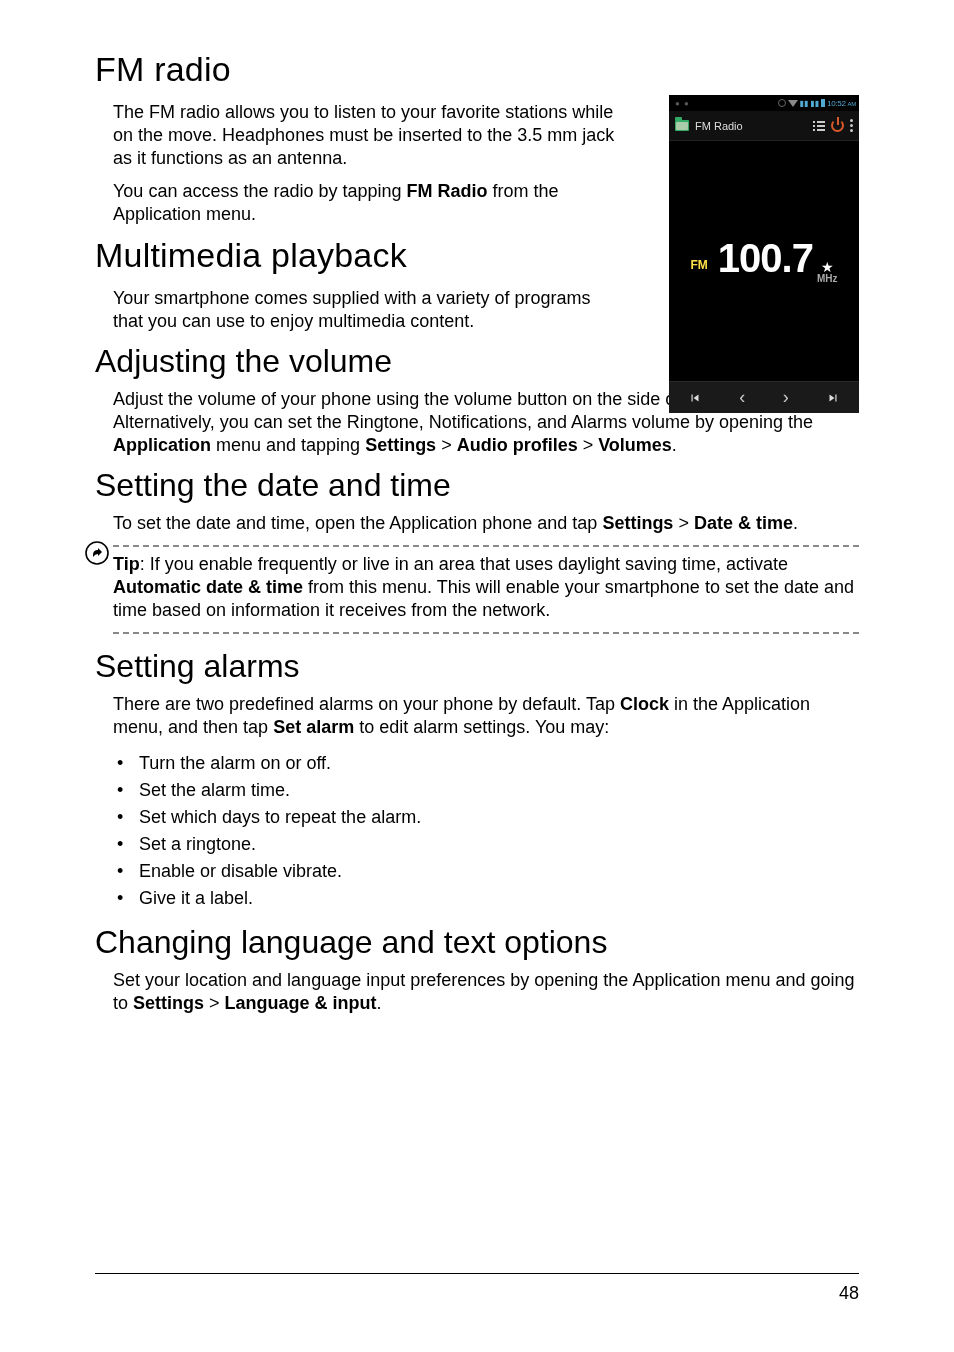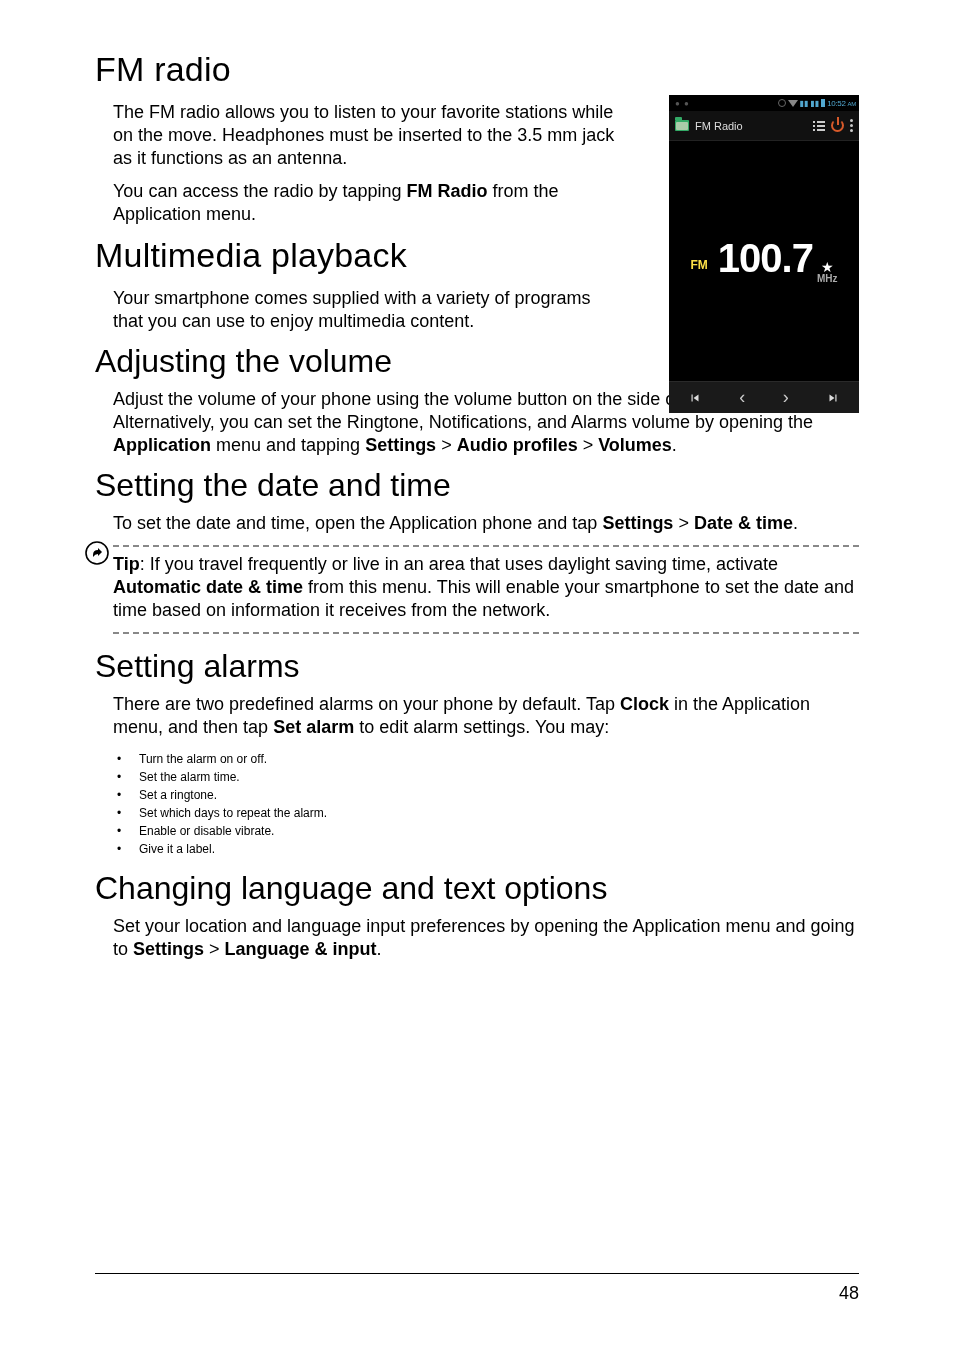--- a/index.html
+++ b/index.html
@@ -51,21 +51,21 @@
     border: none;
     border-top: 2px dashed #888;
     margin: 4px 0 6px 0;
   }
   ul.bullets {
     list-style: none;
     padding: 0 0 0 18px;
     margin: 4px 0 12px 0;
   }
   ul.bullets li {
-    font-size: 12px;
+    font-size: 18px;
     line-height: 1.5;
     padding-left: 26px;
     position: relative;
   }
   ul.bullets li::before {
     content: "•";
     position: absolute;
     left: 4px;
     top: 0;
   }
@@ -197,36 +197,36 @@
     <span>To set the date and time, open the Application phone and tap </span><span class="b">Settings</span><span> &gt; </span><span class="b">Date &amp; time</span><span>.</span>
   </p>
 
   <div class="tip-block">
     <svg class="tip-icon" viewBox="0 0 24 24">
       <circle cx="12" cy="12" r="11" fill="none" stroke="#000" stroke-width="1.6"></circle>
       <path d="M 8 14 Q 8 9 13 9 L 13 7 L 17 11 L 13 15 L 13 13 Q 10 13 8 16 Z" fill="#000"></path>
     </svg>
     <hr class="dashed">
     <p class="body-text" style="padding-left:0;">
-      <span class="b">Tip</span><span>: If you travel frequently or live in an area that uses daylight saving time, activate </span><span class="b">Automatic date &amp; time</span><span> from this menu. This will enable your smartphone to set the date and time based on information it receives from the network.</span>
+      <span class="b">Tip</span><span>: If you enable frequently or live in an area that uses daylight saving time, activate </span><span class="b">Automatic date &amp; time</span><span> from this menu. This will enable your smartphone to set the date and time based on information it receives from the network.</span>
     </p>
     <hr class="dashed">
   </div>
 
   <h2>Setting alarms</h2>
 
   <p class="body-text">
     <span>There are two predefined alarms on your phone by default. Tap </span><span class="b">Clock</span><span> in the Application menu, and then tap </span><span class="b">Set alarm</span><span> to edit alarm settings. You may:</span>
   </p>
 
   <ul class="bullets">
     <li>Turn the alarm on or off.</li>
     <li>Set the alarm time.</li>
+    <li>Set which days to repeat the alarm.</li>
     <li>Set a ringtone.</li>
-    <li>Set which days to repeat the alarm.</li>
     <li>Enable or disable vibrate.</li>
     <li>Give it a label.</li>
   </ul>
 
   <h2>Changing language and text options</h2>
 
   <p class="body-text">
     <span>Set your location and language input preferences by opening the Application menu and going to </span><span class="b">Settings</span><span> &gt; </span><span class="b">Language &amp; input</span><span>.</span>
   </p>
 

